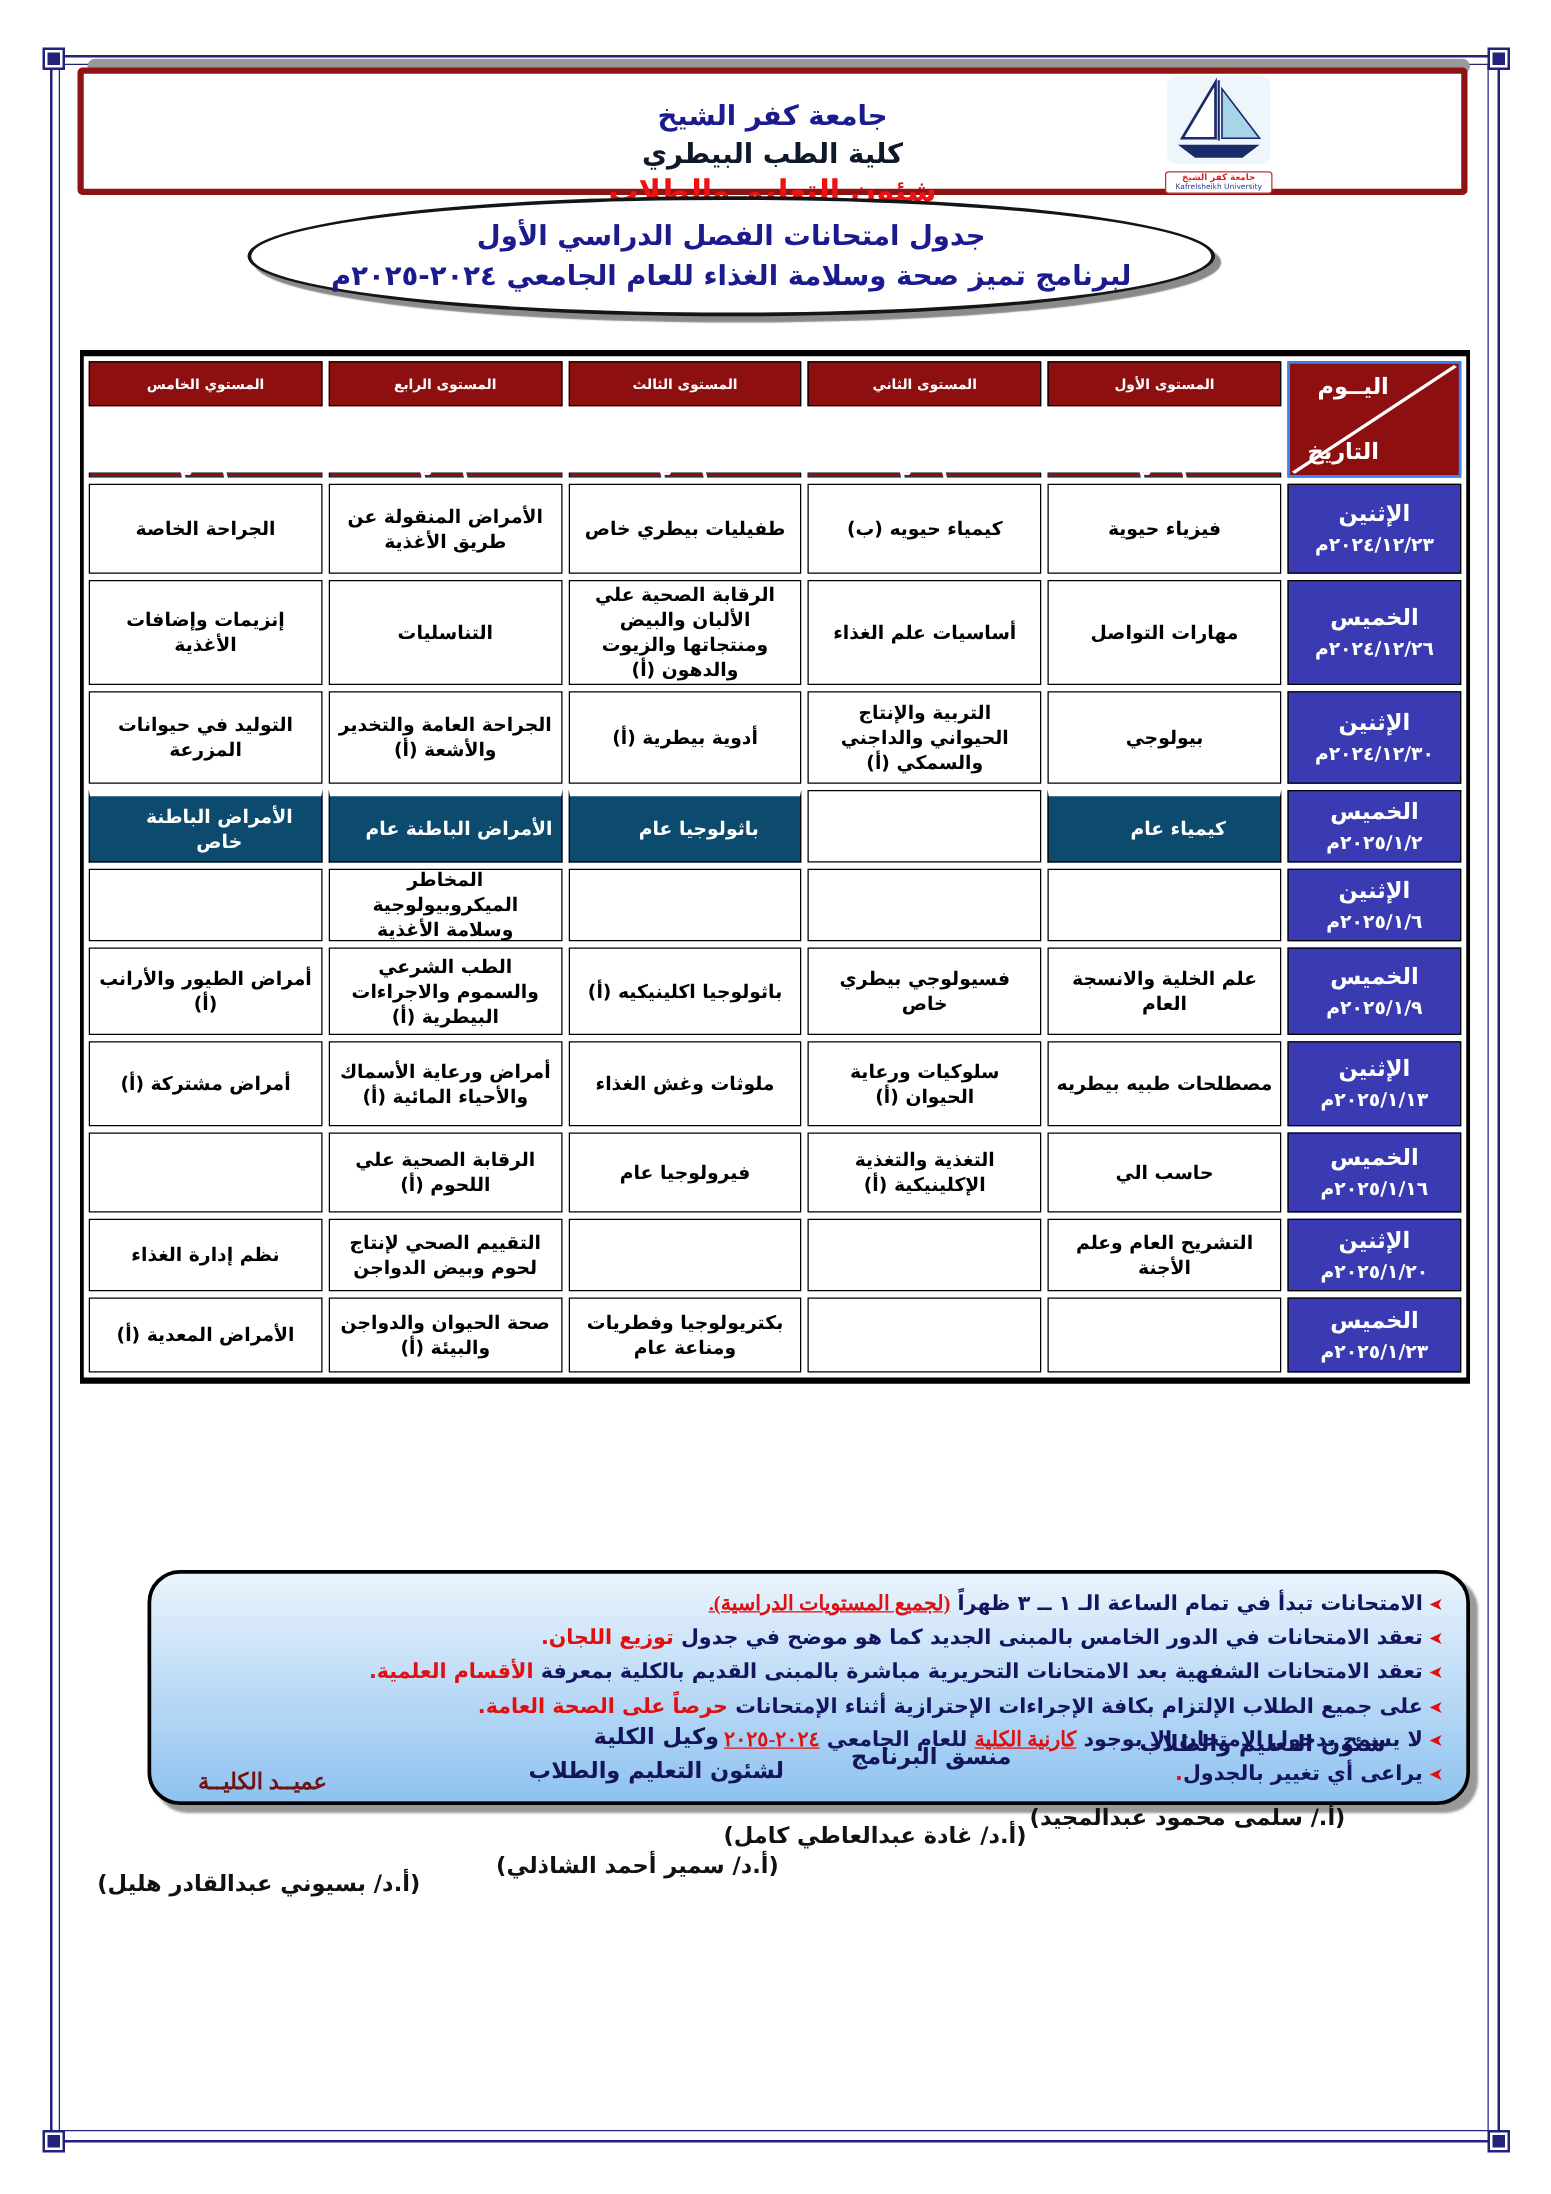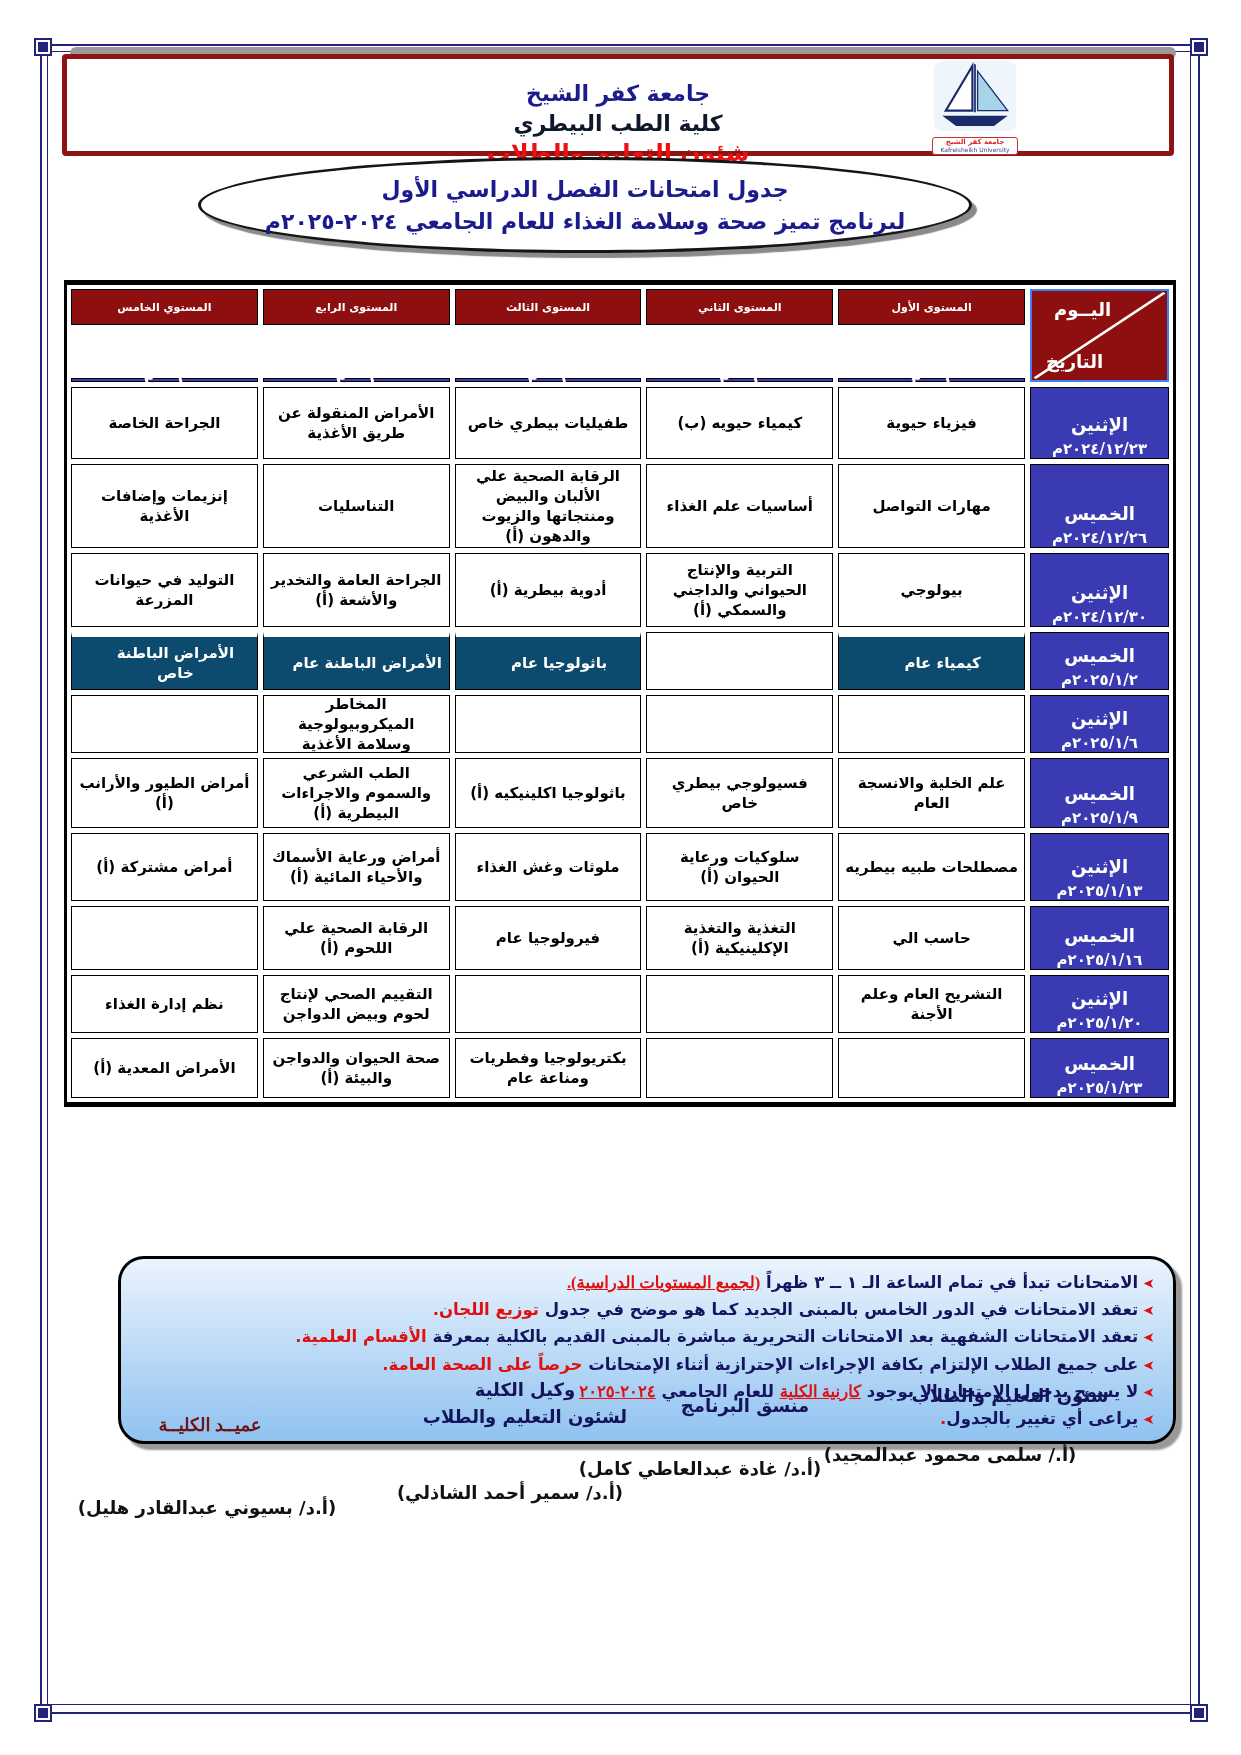--- a/index.html
+++ b/index.html
@@ -48,21 +48,21 @@
           border:2px solid #3b82f6;font-weight:bold;font-size:18px;}
   .corner svg{position:absolute;left:0;top:0;width:100%;height:100%;}
   .corner .day-l{position:absolute;top:8px;left:22px;}
   .corner .date-l{position:absolute;bottom:8px;left:14px;}
   .lvl{background:#8e0f0f;color:#fff;font-weight:bold;font-size:11px;
        display:flex;align-items:center;justify-content:center;border:1px solid #000;}
   .sub{background:linear-gradient(to bottom,#3a3ab2 0 26%,#8e0f0f 26% 74%,#3a3ab2 74% 100%);
        color:#fff;font-weight:bold;font-size:16px;
        display:flex;align-items:center;justify-content:center;border:1px solid #000;margin-top:48px;}
   .daycell{background:#3a3ab2;color:#fff;font-weight:bold;border:1px solid #000;
-           display:flex;flex-direction:column;align-items:center;justify-content:flex-end;gap:5px;}
+           display:flex;flex-direction:column;align-items:center;justify-content:center;gap:5px;}
   .daycell .dn{font-size:18px;} .daycell .dd{font-size:15px;}
   .cell{background:#fff;color:#000;font-weight:bold;font-size:15px;line-height:1.35;
         border:1px solid #000;display:flex;align-items:center;justify-content:center;
         text-align:center;padding:2px 6px;}
   .cell.blk{background:#0c4a6e;color:#fff;border:1px solid #000;border-top:5px solid #fff;padding-left:28px;}
 
   
   .notes{position:absolute;left:118px;top:1256px;width:1058px;height:188px;box-sizing:border-box;
          background:linear-gradient(#eaf4fd,#8fc2f0);border:3px solid #000;border-radius:26px;
          box-shadow:6px 6px 2px #999;padding:10px 18px 0 14px;}

